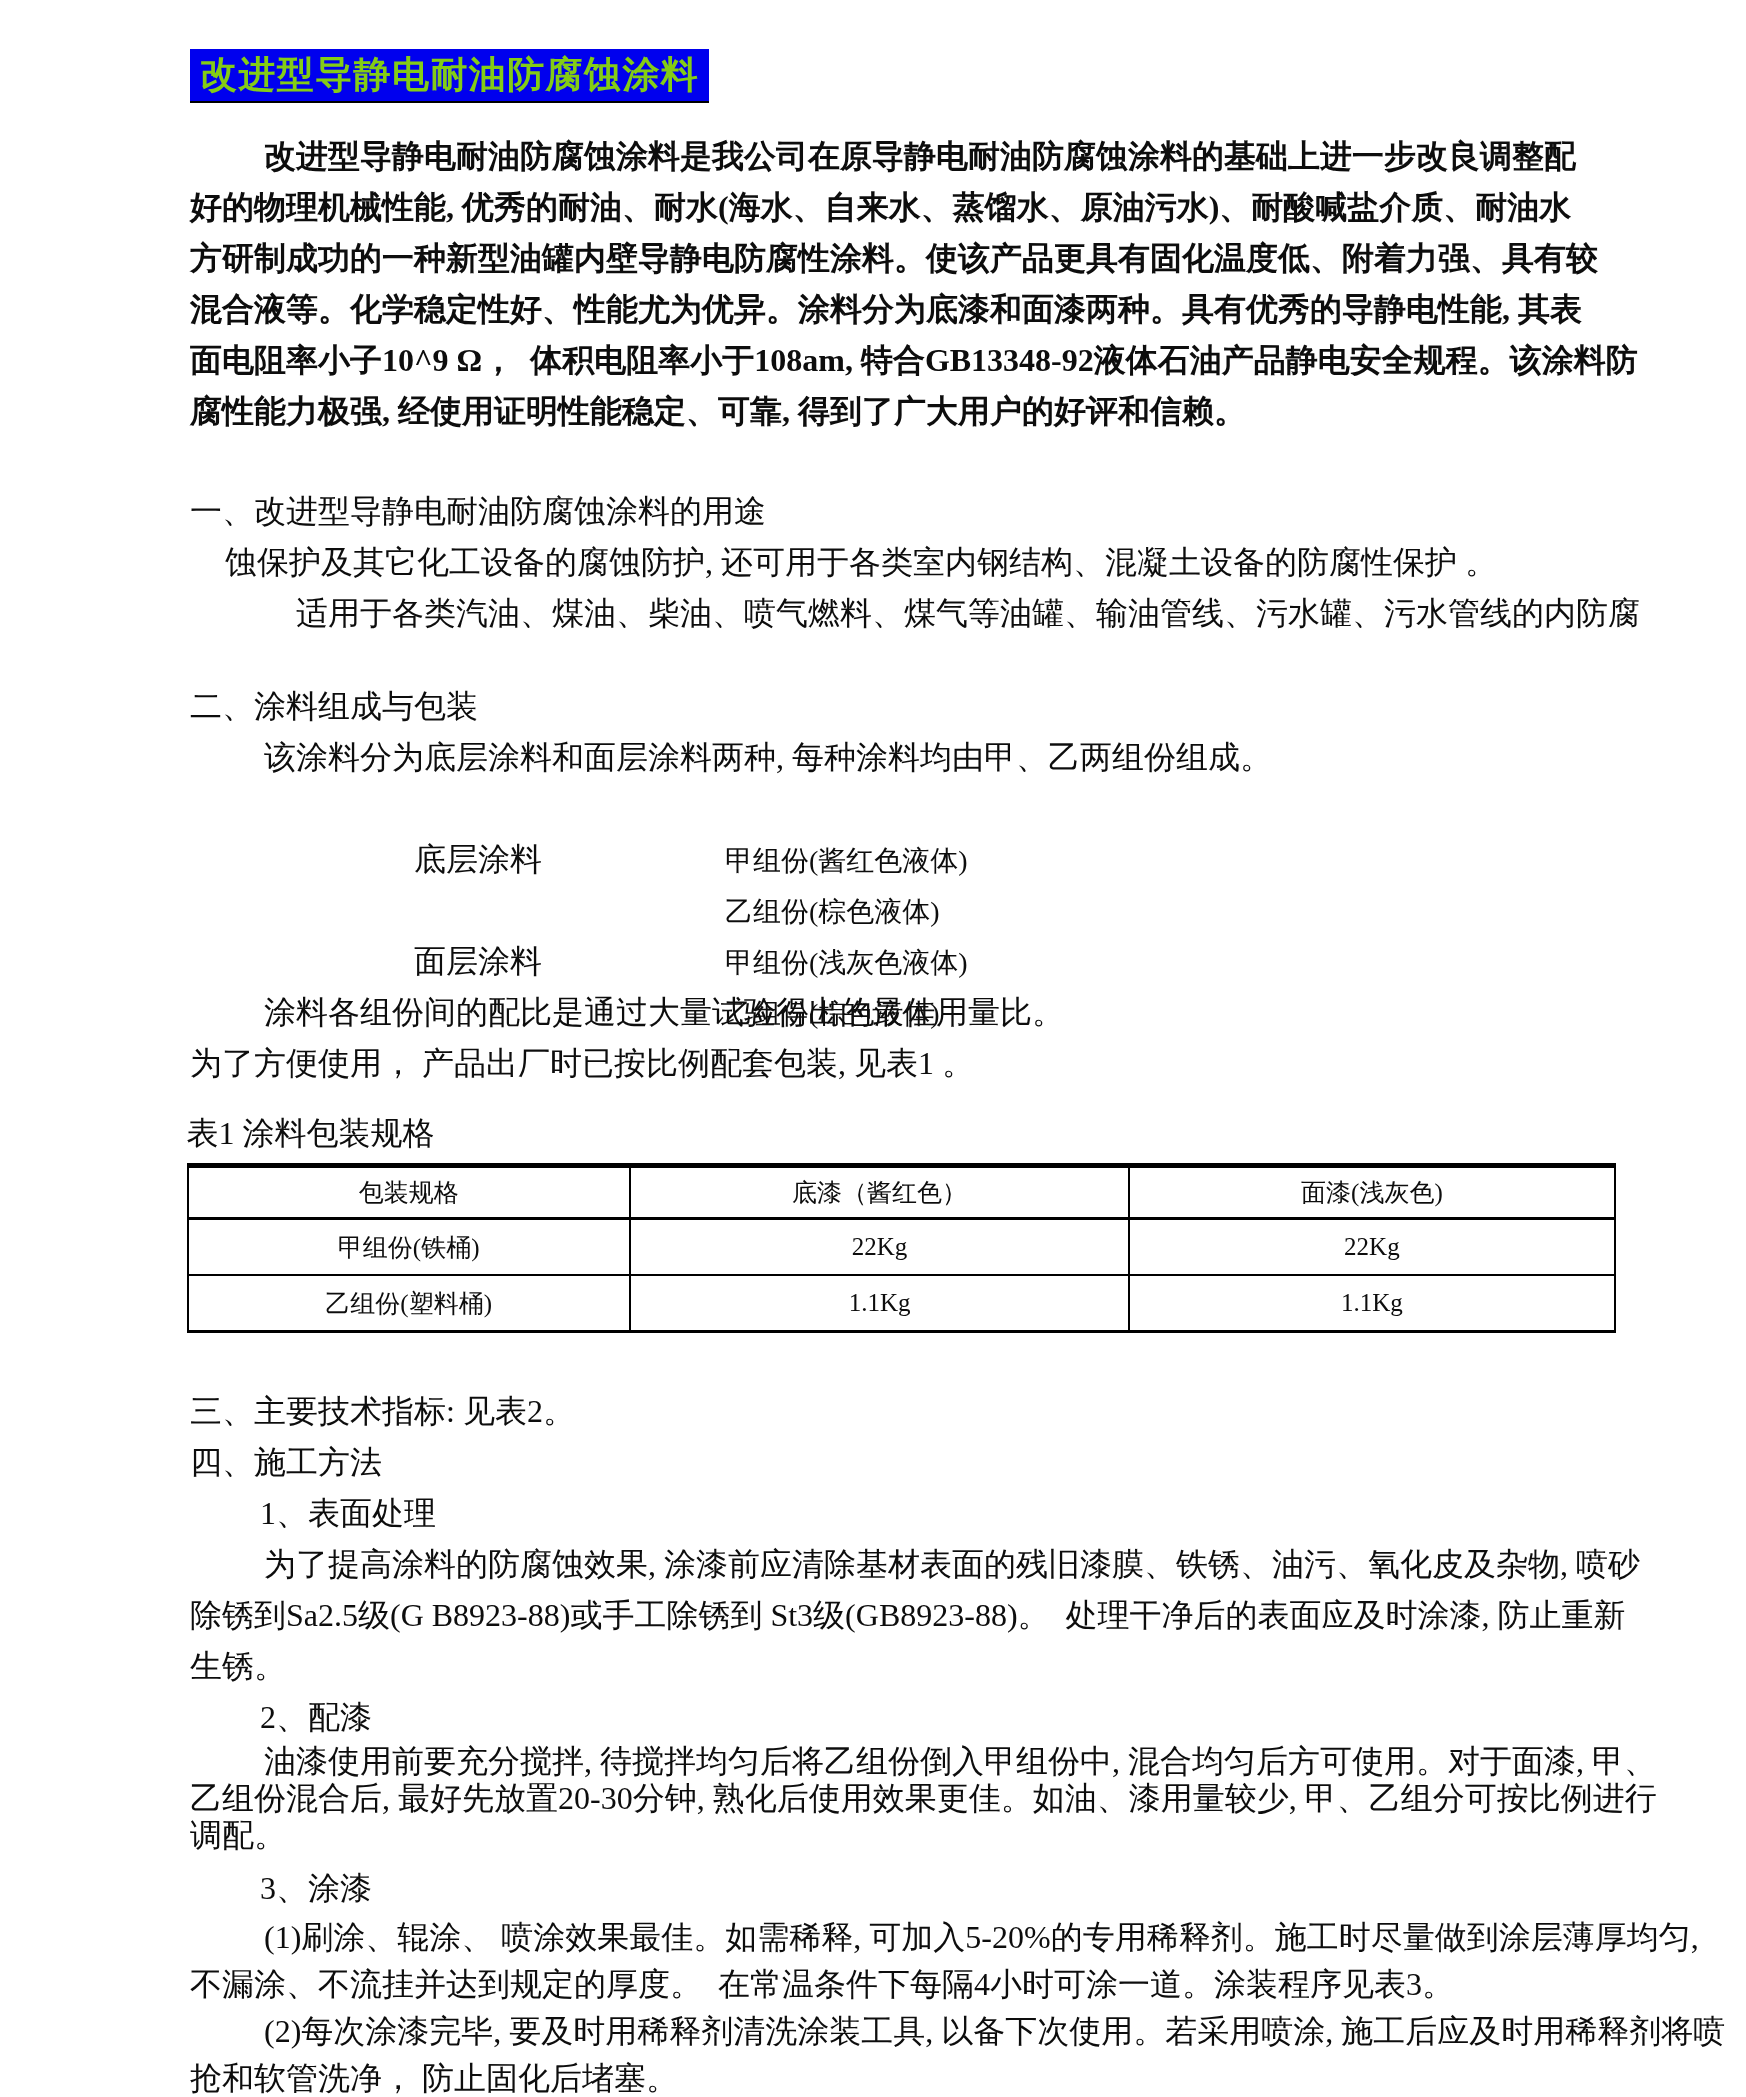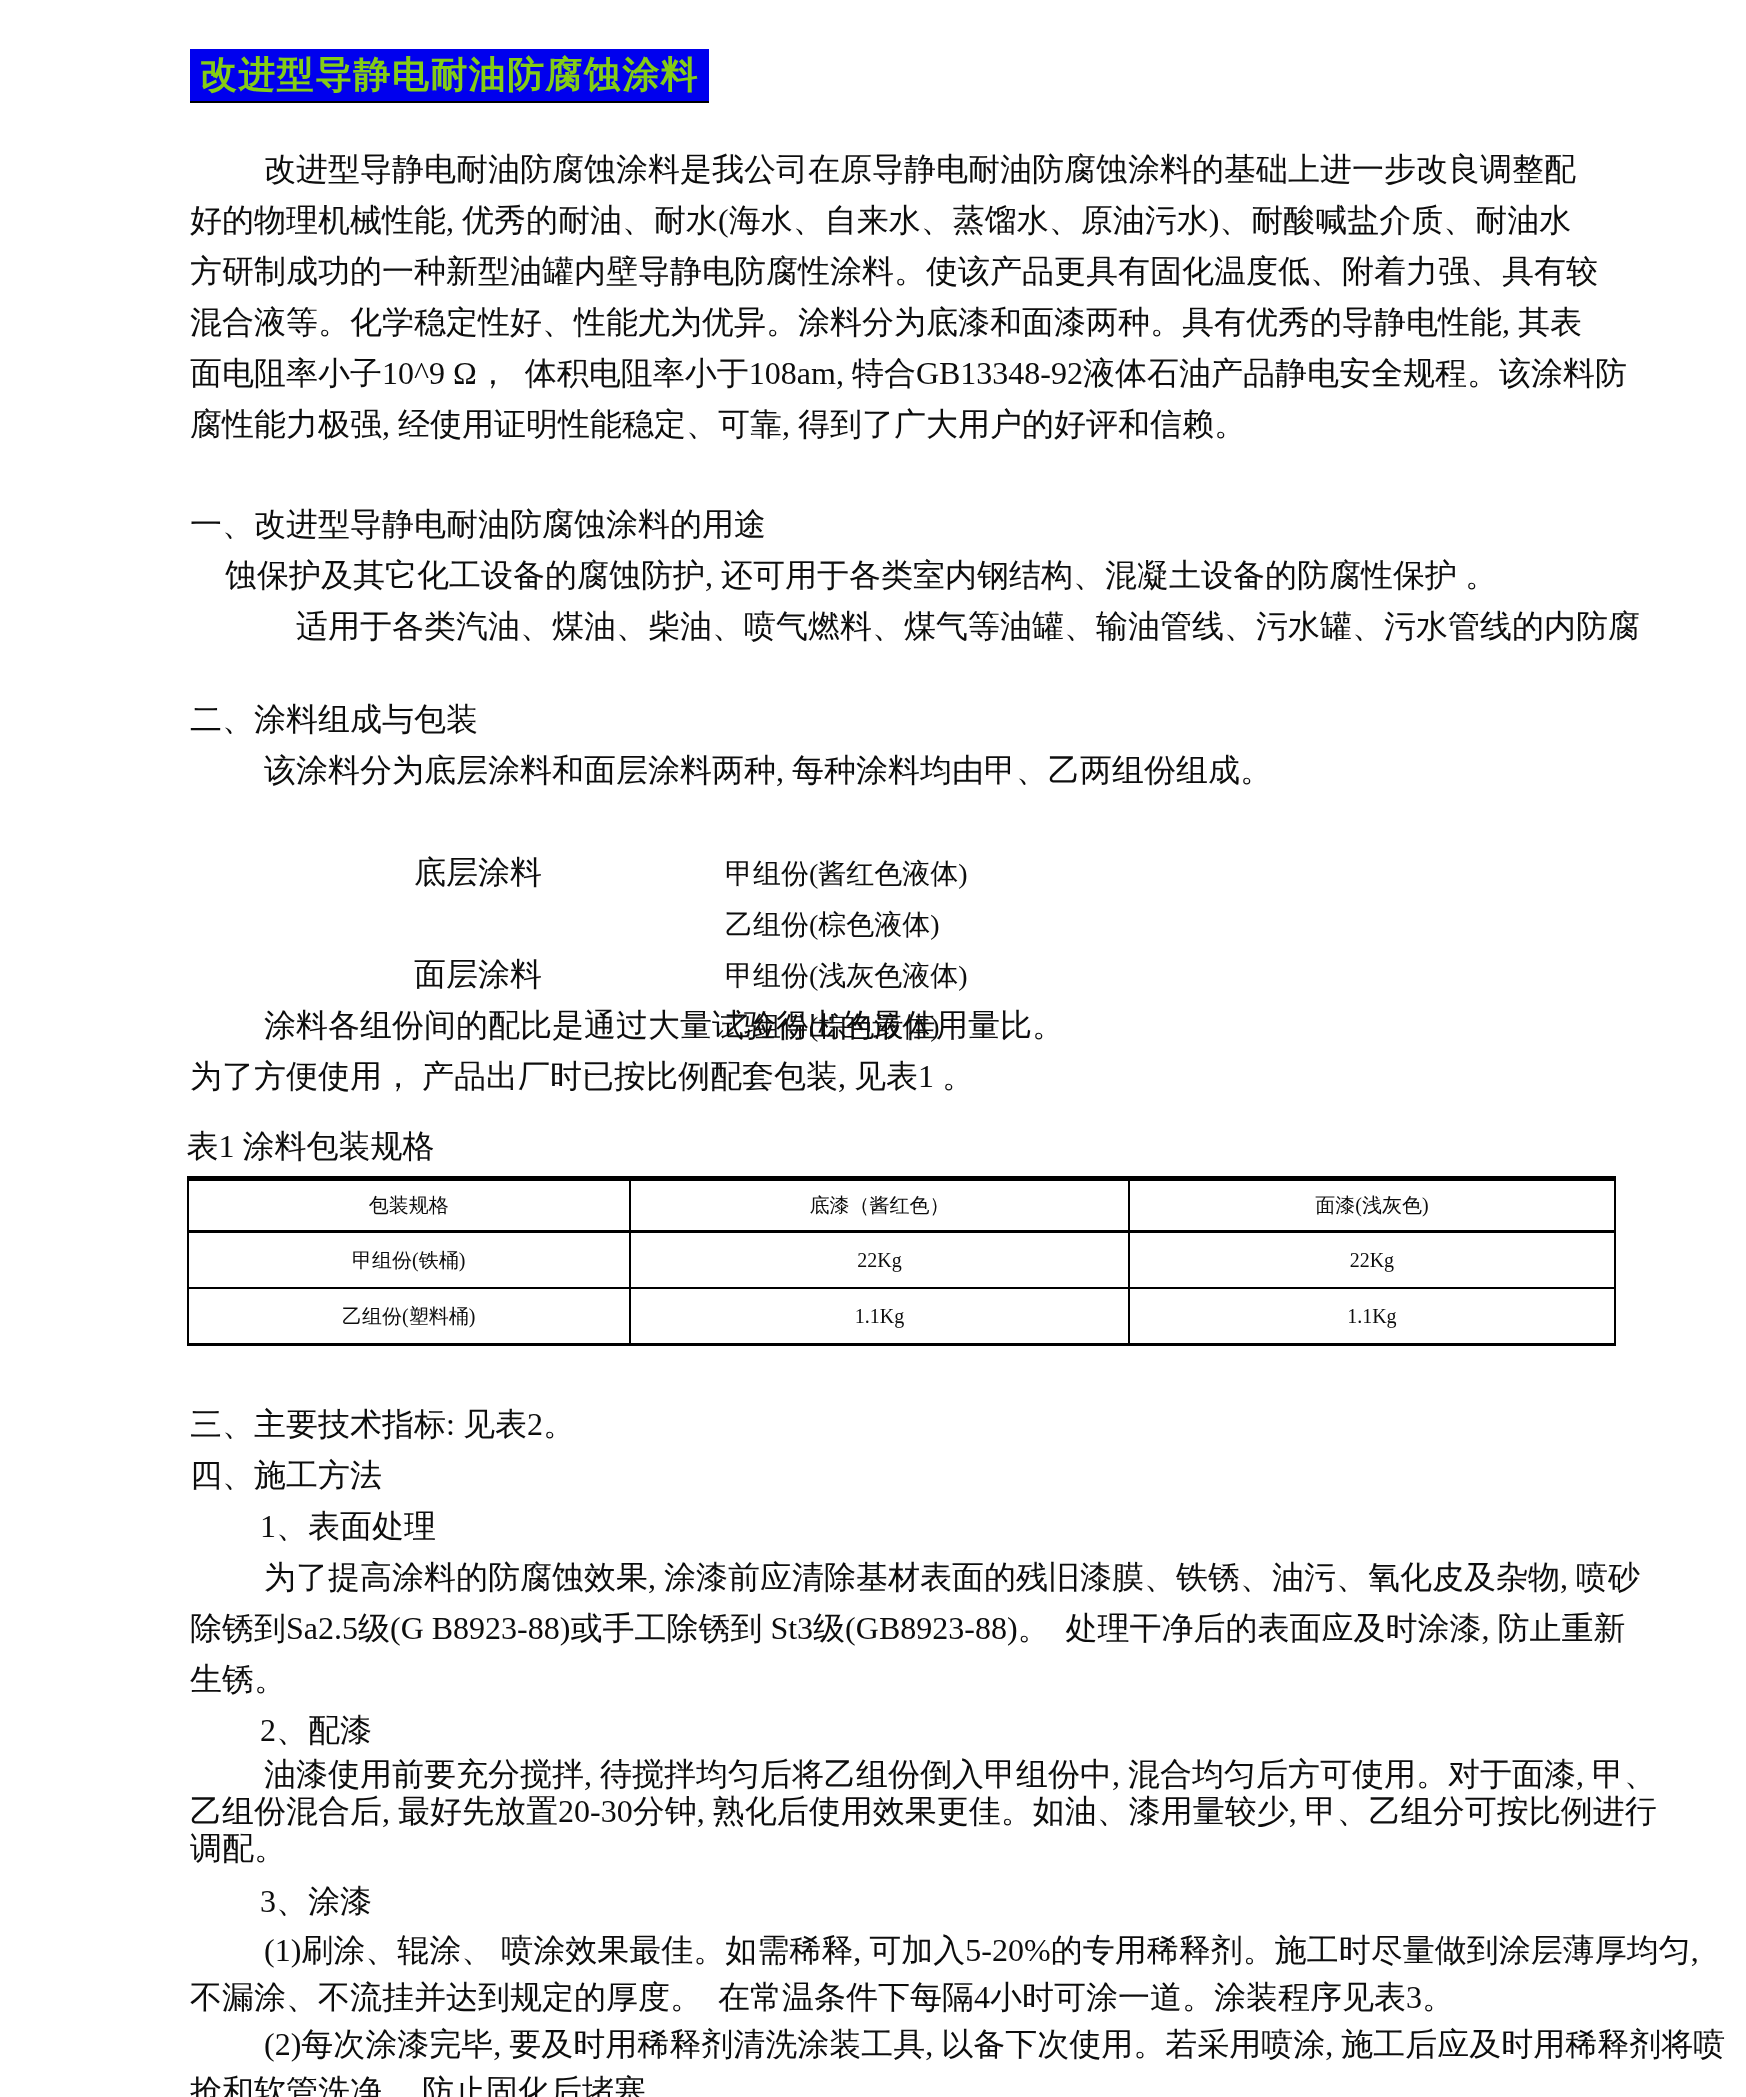--- a/index.html
+++ b/index.html
@@ -18,39 +18,39 @@
     letter-spacing:1.4px;
   }
   .line{
     font-size:32px;height:51px;line-height:51px;
     white-space:pre;overflow:visible;
   }
   .indent-1{padding-left:74px;}
   .indent-s1a{padding-left:106px;}
   .indent-s1b{padding-left:35px;}
   .indent-sub{padding-left:70px;}
-  .intro-block{margin-top:41px;}
+  .intro-block{margin-top:28px;font-weight:bold;}
   .sec-heading{font-size:32px;height:51px;line-height:51px;}
   .mt-s1{margin-top:49px;}
   .mt-s2{margin-top:42px;}
   .comp-line .comp-label{display:inline-block;margin-left:176px;width:311px;font-size:32px;}
   .comp-line .comp-value{display:inline-block;font-size:28px;}
   .table-caption{
     margin-top:25px;width:1429px;margin-left:-3.5px;
     font-size:32px;height:39px;line-height:39px;
   }
   table.t1{
     border-collapse:collapse;table-layout:fixed;
     width:1429px;margin-left:-3.5px;margin-top:10.6px;
     border-left:2.1px solid #000;border-right:2.1px solid #000;
     border-top:5px solid #000;border-bottom:3.5px solid #000;
   }
   table.t1 th,table.t1 td{
     border:2.1px solid #000;text-align:center;vertical-align:middle;
-    font-weight:normal;font-size:20px;padding:0;
+    font-weight:normal;font-size:25px;padding:0;
   }
   table.t1 tr.head th{height:49px;border-bottom:3.5px solid #000;}
   table.t1 tr.datarow td{height:54px;}
   .col-a{width:31%;} .col-b{width:35%;} .col-c{width:34%;}
   .mt-s3{margin-top:53px;}
   .dense .line{height:37px;line-height:37px;}
   .mt-sub3{margin-top:8.4px;}
   .sub3 .line{height:47px;line-height:47px;}
 </style>
 </head>

